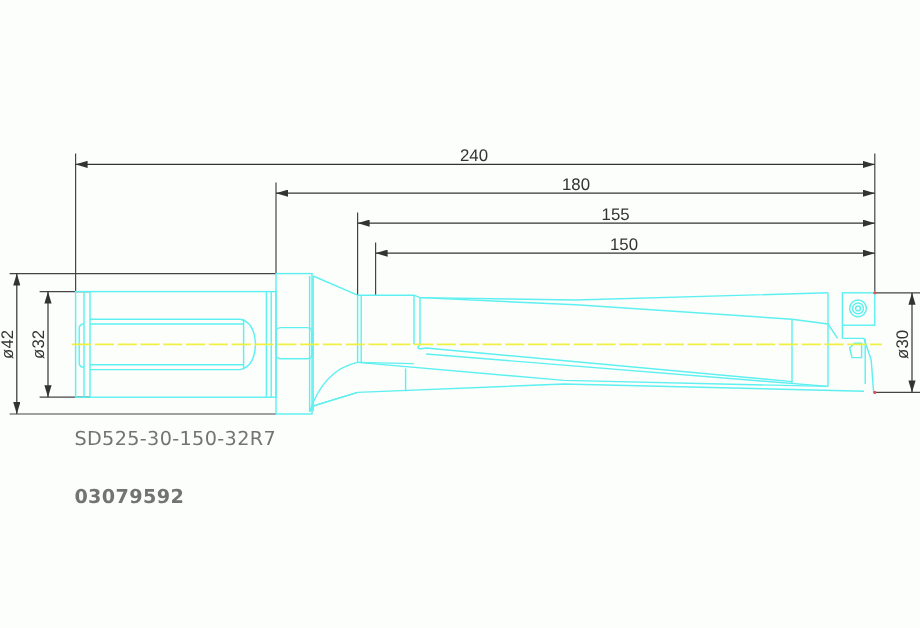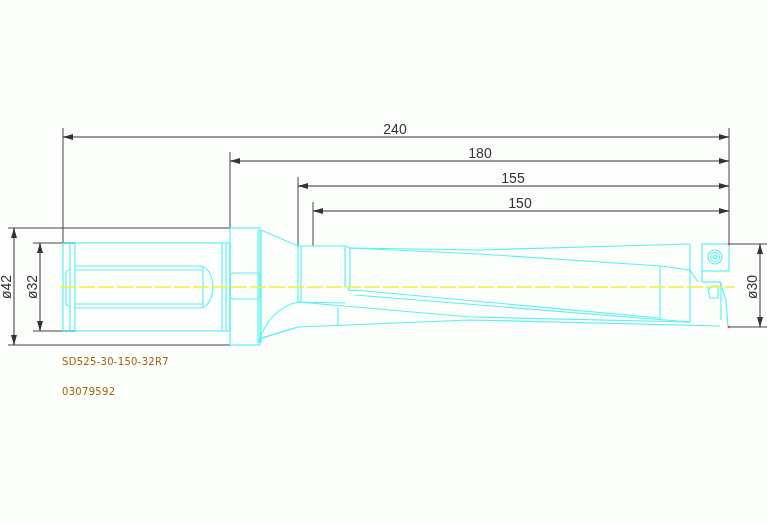--- a/index.html
+++ b/index.html
@@ -1,19 +1,19 @@
 <!DOCTYPE html>
 <html><head>
 <meta charset="utf-8">
 <style>
   html, body { margin:0; padding:0; background:#fcfefc; }
   body { width:767px; height:523px; position:relative; overflow:hidden; font-family:"Liberation Sans", sans-serif; }
   svg { position:absolute; left:0; top:0; }
   .dim-text { font-family:"Liberation Sans", sans-serif; font-size:14px; fill:#333; }
-  .label { position:absolute; font-family:"DejaVu Sans", sans-serif; font-size:10px; color:#a16207; letter-spacing:0.3px; }
+  .label { position:absolute; font-family:"DejaVu Sans", sans-serif; font-size:16px; color:#737373; letter-spacing:0.3px; }
 </style>
 </head>
 <body>
 
 <svg width="767" height="523" viewBox="0 0 767 523">
   <defs>
     <marker id="arr" viewBox="0 0 10 6" refX="10" refY="3" markerWidth="10" markerHeight="6" orient="auto-start-reverse">
       <path d="M0,0 L10,3 L0,6 Z" fill="#333"></path>
     </marker>
   </defs>
@@ -115,13 +115,13 @@
     </g>
   </g>
 
   <line x1="60" y1="287" x2="735" y2="287" stroke="#f0f040" stroke-width="1.3" stroke-dasharray="16,3"></line>
 
   <circle cx="729" cy="244" r="1.3" fill="#e05050"></circle>
   <circle cx="729" cy="327" r="1.3" fill="#e05050"></circle>
 </svg>
 
 <div class="label" style="left:62px; top:356px;">SD525-30-150-32R7</div>
-<div class="label" style="left:62px; top:386px;">03079592</div>
+<div class="label" style="left:62px; top:404px;font-weight:bold;">03079592</div>
 
 </body></html>

